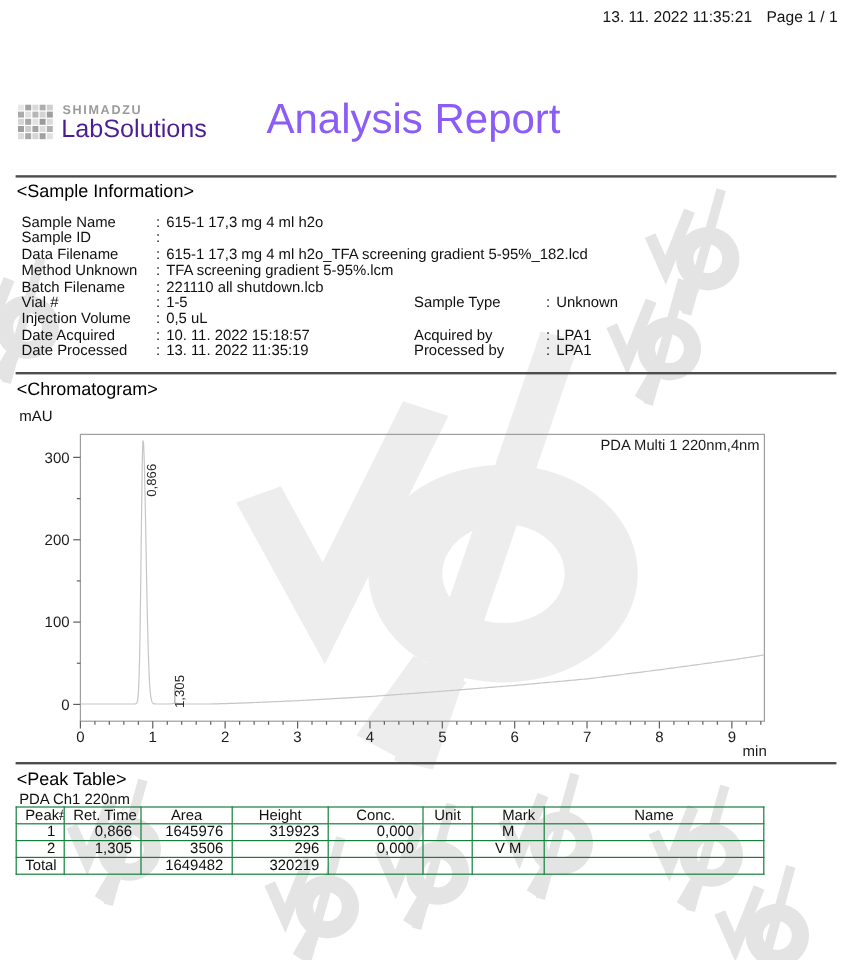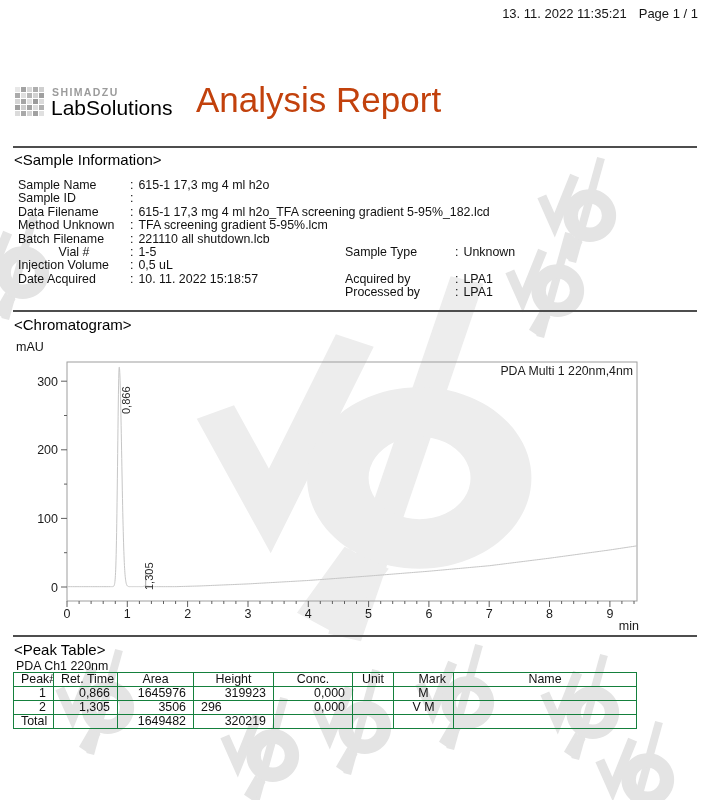--- a/index.html
+++ b/index.html
@@ -7,22 +7,22 @@
   body{width:711px;height:800px;position:relative;overflow:hidden;
        font-family:"Liberation Sans",sans-serif;color:#111}
   .c{position:absolute;z-index:1}
   #wm-svg{position:absolute;left:0;top:0;z-index:0}
   .wm-s{color:#e4e4e4}
   .wm-l{color:#ededed}
   .topline{top:6px;right:13px;font-size:13px;color:#151515;white-space:nowrap}
   .topline .gap{margin-left:12px}
   #logo-grid{left:15px;top:87px}
   .brand-top{left:52px;top:86px;font-size:10.5px;font-weight:bold;letter-spacing:1.4px;color:#9b9b9b}
-  .brand-bottom{left:51px;top:96px;font-size:21px;color:#000000}
-  .report-title{left:196px;top:80px;font-size:35px;color:#c2410c}
+  .brand-bottom{left:51px;top:96px;font-size:21px;color:#4c1d95}
+  .report-title{left:222px;top:80px;font-size:35px;color:#8b5cf6}
   .rule{left:13px;width:684px;height:2px;background:#4d4d4d}
   #rule1{top:146px}
   #rule2{top:310px}
   #rule3{top:635px}
   .sect{left:14px;font-size:15px;font-weight:normal;color:#000;white-space:nowrap}
   #sect-sample{top:151px}
   #sect-chrom{top:316px}
   #sect-peak{top:641px}
   #info-grid{left:18px;top:178px;width:690px;height:125px;font-size:12.4px}
   .irow{position:absolute;left:0;white-space:nowrap}
@@ -94,23 +94,24 @@
 <div class="c report-title">Analysis Report</div>
 <div class="c rule" id="rule1"></div>
 
 <div class="c sect" id="sect-sample">&lt;Sample Information&gt;</div>
 <div class="c" id="info-grid">
     <div class="irow" style="top: 0px;"><span class="ilabel">Sample Name</span><span class="icolon">:</span><span class="ival">615-1 17,3 mg 4 ml h2o</span></div>
     <div class="irow" style="top: 13.4px;"><span class="ilabel">Sample ID</span><span class="icolon">:</span><span class="ival"></span></div>
     <div class="irow" style="top: 26.8px;"><span class="ilabel">Data Filename</span><span class="icolon">:</span><span class="ival">615-1 17,3 mg 4 ml h2o_TFA screening gradient 5-95%_182.lcd</span></div>
     <div class="irow" style="top: 40.2px;"><span class="ilabel">Method Unknown</span><span class="icolon">:</span><span class="ival">TFA screening gradient 5-95%.lcm</span></div>
     <div class="irow" style="top: 53.6px;"><span class="ilabel">Batch Filename</span><span class="icolon">:</span><span class="ival">221110 all shutdown.lcb</span></div>
-    <div class="irow" style="top: 67px; text-align: center;"><span class="ilabel">Vial #</span><span class="icolon">:</span><span class="ival">1-5</span></div>
+    <div class="irow" style="top: 67px;"><span class="ilabel">Vial #</span><span class="icolon">:</span><span class="ival">1-5</span></div>
     <div class="irow" style="top: 80.4px;"><span class="ilabel">Injection Volume</span><span class="icolon">:</span><span class="ival">0,5 uL</span></div>
     <div class="irow" style="top: 93.8px;"><span class="ilabel">Date Acquired</span><span class="icolon">:</span><span class="ival">10. 11. 2022 15:18:57</span></div>
+    <div class="irow" style="top: 107.2px;"><span class="ilabel">Date Processed</span><span class="icolon">:</span><span class="ival">13. 11. 2022 11:35:19</span></div>
     <div class="irow r2" style="top: 67px;"><span class="ilabel">Sample Type</span><span class="icolon">:</span><span class="ival">Unknown</span></div>
     <div class="irow r2" style="top: 93.8px;"><span class="ilabel">Acquired by</span><span class="icolon">:</span><span class="ival">LPA1</span></div>
     <div class="irow r2" style="top: 107.2px;"><span class="ilabel">Processed by</span><span class="icolon">:</span><span class="ival">LPA1</span></div>
   </div>
 <div class="c rule" id="rule2"></div>
 
 <div class="c sect" id="sect-chrom">&lt;Chromatogram&gt;</div>
 <div class="c" id="y-unit">mAU</div>
 <div class="c" id="chart">
   <svg id="chart-svg" width="711" height="300">
@@ -229,21 +230,21 @@
         <td style="text-align: right;">319923</td>
         <td style="text-align: right;">0,000</td>
         <td style="text-align: center;"></td>
         <td style="text-align: center;">M</td>
         <td style="text-align: left;"></td>
       </tr>
       <tr>
         <td style="text-align: right;">2</td>
         <td style="text-align: right;">1,305</td>
         <td style="text-align: right;">3506</td>
-        <td style="text-align: left;">296</td>
+        <td style="text-align: right;">296</td>
         <td style="text-align: right;">0,000</td>
         <td style="text-align: center;"></td>
         <td style="text-align: center;">V M</td>
         <td style="text-align: left;"></td>
       </tr>
       <tr>
         <td style="text-align: center;">Total</td>
         <td style="text-align: right;"></td>
         <td style="text-align: right;">1649482</td>
         <td style="text-align: right;">320219</td>

